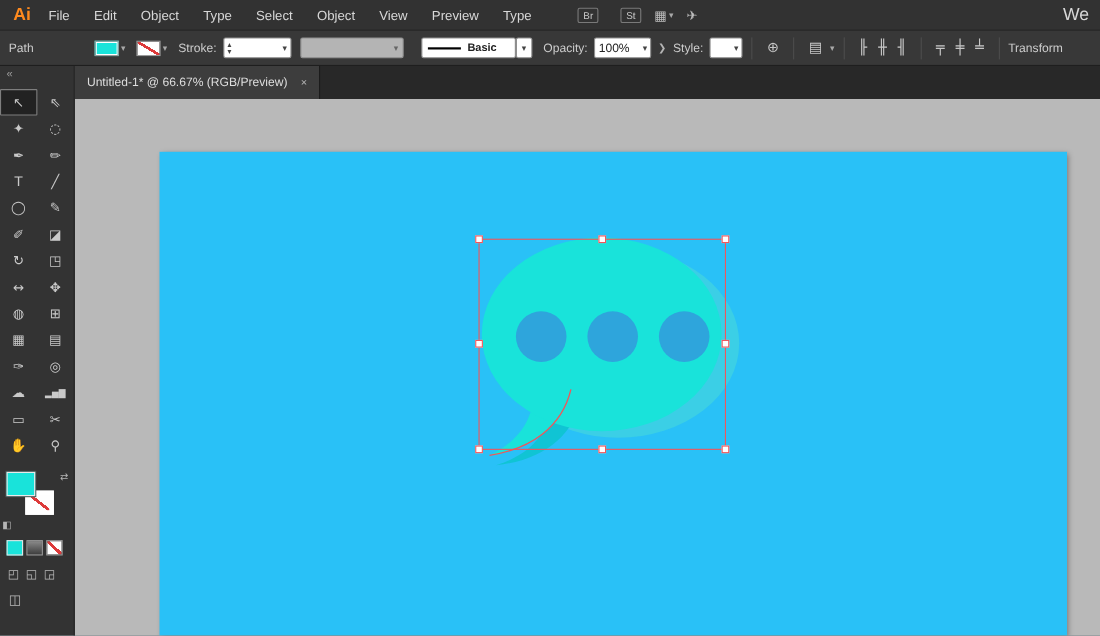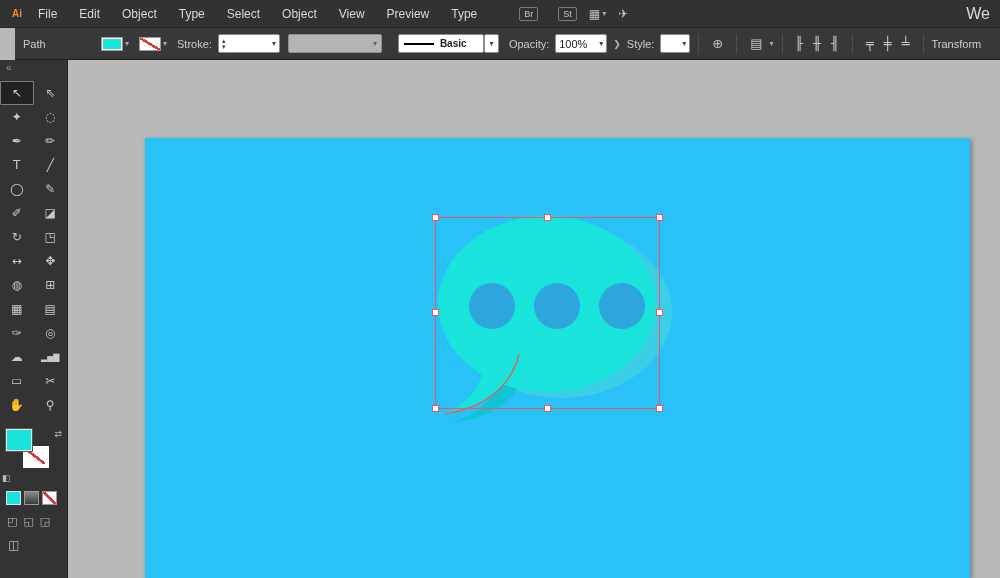--- a/index.html
+++ b/index.html
@@ -3,29 +3,29 @@
 <meta charset="utf-8">
 <style>
   *{margin:0;padding:0;box-sizing:border-box}
   html,body{width:1000px;height:578px;overflow:hidden}
   body{font-family:"Liberation Sans","DejaVu Sans",sans-serif;background:#333}
   .app{position:relative;width:1000px;height:578px;background:#b9b9b9;overflow:hidden}
 
   
   .menubar{position:absolute;top:0;left:0;right:0;height:28px;background:#323232;
     display:flex;align-items:center;padding:0 10px;z-index:6;border-bottom:1px solid #242424;overflow:hidden;white-space:nowrap}
-  .ai-logo{color:#ff8a1e;font-weight:bold;font-size:10px;margin:0 16px 0 2px}
+  .ai-logo{color:#ff8a1e;font-weight:bold;font-size:16px;margin:0 16px 0 2px}
   .menu-item{color:#d8d8d8;font-size:12px;padding:0 14px 0 0;margin-right:8px;cursor:default}
   .mini-btn{border:1px solid #7a7a7a;color:#c8c8c8;font-size:9px;padding:1px 4px;border-radius:2px;margin-left:20px}
   .bar-icon{color:#bdbdbd;font-size:12px;margin-left:12px;font-family:"DejaVu Sans",sans-serif}
   .chev{color:#a8a8a8;font-size:8px;margin-left:2px;font-family:"DejaVu Sans",sans-serif}
   .workspace{margin-left:auto;color:#d8d8d8;font-size:16px}
 
   
-  .controlbar{position:absolute;top:28px;left:15px;right:0;height:32px;background:#383838;
+  .controlbar{position:absolute;top:28px;left:0;right:0;height:32px;background:#383838;
     display:flex;align-items:center;padding:0 8px;font-size:11px;color:#cccccc;
     overflow:hidden;white-space:nowrap;border-bottom:1px solid #1e1e1e;z-index:5}
   .cb-label{margin-right:6px}
   .path-label{width:72px}
   .swatch{width:22px;height:14px;border:1px solid #9a9a9a;display:inline-block;vertical-align:middle}
   .swatch.fill{background:var(--fill_swatch);box-shadow:inset 0 0 0 1px #fff}
   .swatch.none{background:linear-gradient(to top right,#fff 44%,var(--none_slash) 44%,var(--none_slash) 56%,#fff 56%)}
   .swgroup{display:flex;align-items:center;margin-right:10px}
   .wbox{background:#fff;border:1px solid #8f8f8f;height:19px;display:flex;align-items:center;color:#222;border-radius:2px;padding:0 3px}
   .spinner{display:flex;flex-direction:column;line-height:6px;font-size:7px;color:#444;margin-right:16px;font-family:"DejaVu Sans",sans-serif}
@@ -254,20 +254,26 @@
       <div class="cgn-btn cgn-none"></div>
     </div>
     <div class="drawmodes">
       <span>◰</span>
       <span>◱</span>
       <span>◲</span>
     </div>
     <div class="screenmode">◫</div>
   </div>
 
+  <div class="tabbar">
+    <div class="tab">
+      <span class="tab-title">Untitled-1* @ 66.67% (RGB/Preview)</span>
+      <span class="tab-close">×</span>
+    </div>
+  </div>
 
   <div class="canvas">
     <div class="artboard">
       <svg viewBox="0 0 825 440">
         <ellipse cx="417" cy="174" rx="110" ry="86" style="fill:var(--bubble_back)"></ellipse>
         <path d="M 384 224 C 376 258 350 280 306 285 C 344 273 356 250 354 222 Z" style="fill:var(--tail_shadow)"></path>
         <path d="M 374 216 C 366 250 338 270 300 276 C 332 260 342 238 340 208 Z" style="fill:var(--bubble)"></path>
         <ellipse cx="402" cy="166" rx="109" ry="88" style="fill:var(--bubble)"></ellipse>
         <path d="M 300 276 C 338 270 366 250 374 216" style="fill:none;stroke:var(--selection);stroke-width:1.2"></path>
         <circle cx="347" cy="168" r="23" style="fill:var(--dot)"></circle>

